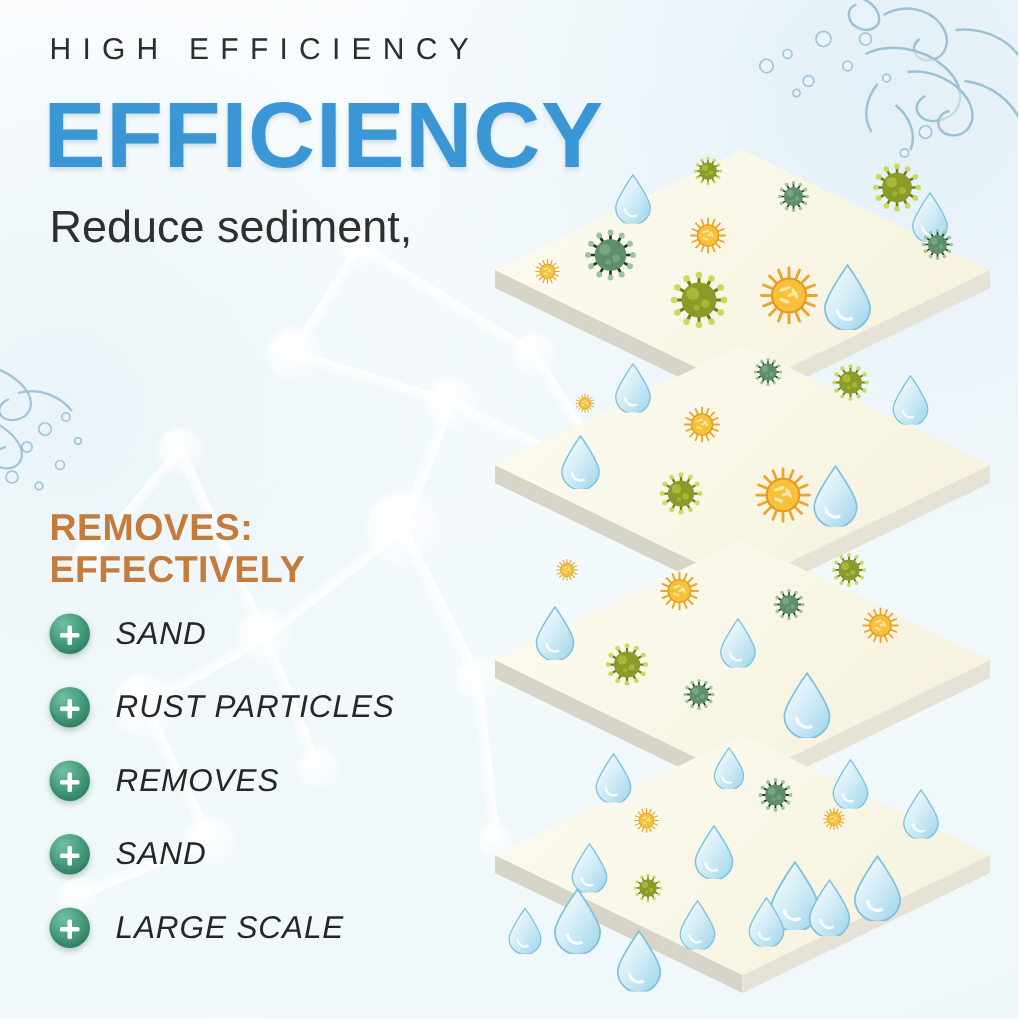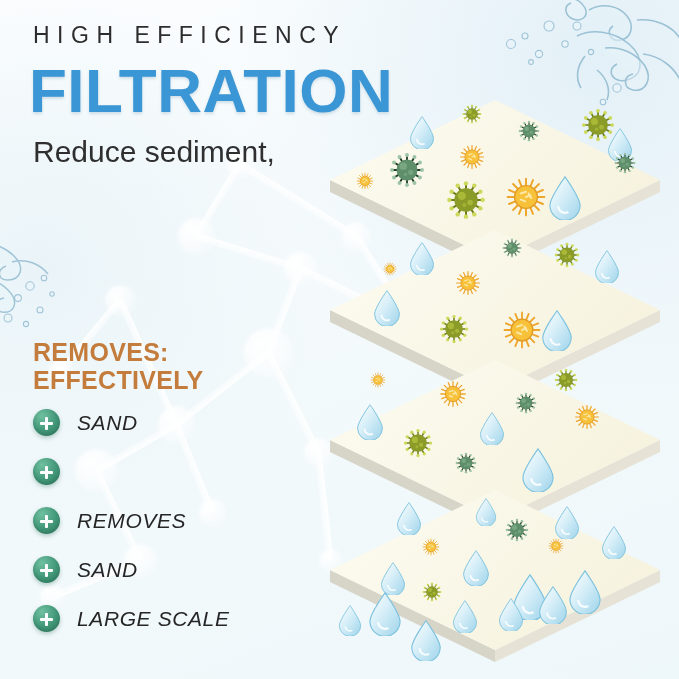--- a/index.html
+++ b/index.html
@@ -24,21 +24,21 @@
   .mol-bond{position:absolute;height:7px;border-radius:4px;
     background:linear-gradient(180deg,rgba(255,255,255,.92),rgba(255,255,255,.42));
     transform-origin:0 50%;}
 
   
   .splash{position:absolute;pointer-events:none;}
   .splash-tr{top:-8px;right:-6px;width:200px;height:130px;}
   .splash-l{top:232px;left:-44px;width:150px;height:120px;}
 
   
-  .hl1{position:absolute;left:33px;top:22px;font-size:23px;letter-spacing:7.5px;
+  .hl1{position:absolute;left:33px;top:22px;font-size:20px;letter-spacing:7.5px;
        color:#2d2d2d;font-weight:400;white-space:nowrap;}
   .hl2{position:absolute;left:29px;top:55px;font-size:62px;letter-spacing:.5px;
        color:#3a96d4;font-weight:700;white-space:nowrap;
        text-shadow:0 2px 3px rgba(120,160,185,.30);}
   .sub{position:absolute;left:33px;top:132px;font-size:30px;line-height:40px;
        color:#2f2f2f;font-weight:400;text-align:right;}
 
   .eff{position:absolute;left:33px;top:338px;font-size:25px;line-height:28px;
        color:#c37c3c;font-weight:700;letter-spacing:.3px;}
 
@@ -152,38 +152,39 @@
           <circle cx="96" cy="62" r="2.2"></circle>
         <circle cx="52" cy="86" r="4"></circle>
           <circle cx="70" cy="92" r="2.6"></circle>
         <circle cx="38" cy="62" r="2.4"></circle>
           <circle cx="84" cy="78" r="3"></circle>
       </g>
     </svg>
   </div>
 
   <div class="hl1">HIGH EFFICIENCY</div>
-  <div class="hl2">FILTRATION</div>
+  <div class="hl2">EFFICIENCY</div>
 
   <div class="sub">
     <div>Reduce sediment,</div>
   </div>
 
   <div class="eff">
     <div>REMOVES:</div>
     <div>EFFECTIVELY</div>
   </div>
 
   <div class="list" id="benefit-list">
       <div class="li">
         <span class="plus"></span>
         <span class="li-label">SAND</span>
       </div>
       <div class="li">
         <span class="plus"></span>
+        <span class="li-label">RUST PARTICLES</span>
       </div>
       <div class="li">
         <span class="plus"></span>
         <span class="li-label">REMOVES</span>
       </div>
       <div class="li">
         <span class="plus"></span>
         <span class="li-label">SAND</span>
       </div>
       <div class="li">

